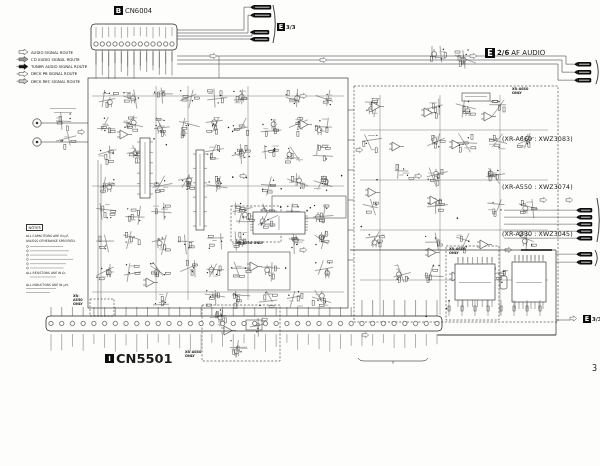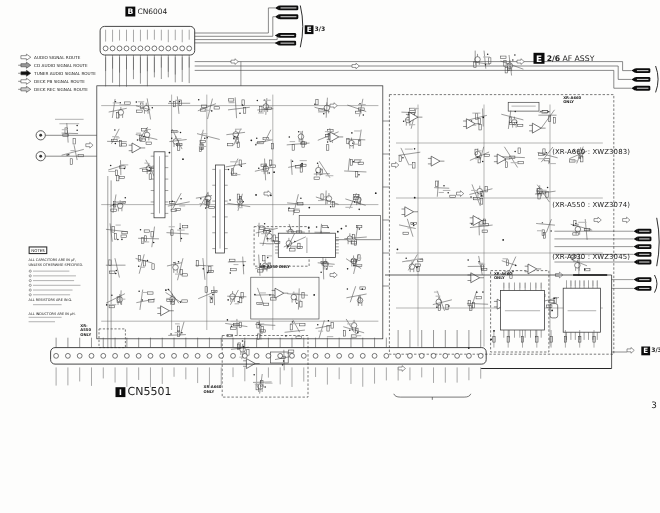--- a/index.html
+++ b/index.html
@@ -1768,21 +1768,21 @@
 
   <div class="lbl row" style="left:114px;top:6px;gap:2px">
     <span class="badge" style="width:9px;height:9px;font-size:7px">B</span>
     <span style="font-size:6.8px;font-weight:normal">CN6004</span>
   </div>
 
   <div class="lbl" style="left:485px;top:10px">
     <div class="row" style="gap:2px">
       <span class="badge" style="width:10px;height:10px;font-size:8px">E</span>
       <span style="font-size:7px;font-weight:bold">2/6</span>
-      <span style="font-size:7px">AF ASSY</span>
+      <span style="font-size:7px">AF AUDIO</span>
     </div>
     <div class="models" style="padding-left:17px">
       <div>(XR-A660 : XWZ3083)</div>
       <div>(XR-A550 : XWZ3074)</div>
       <div>(XR-A330 : XWZ3045)</div>
     </div>
   </div>
 
   <div class="lbl e33" style="left:277px;top:23px">
     <span class="badge" style="width:8px;height:8px;font-size:6.5px">E</span>
@@ -1807,17 +1807,17 @@
   <div class="lbl note-line" style="left:26px;top:283px">ALL INDUCTORS ARE IN µH.</div>
 
   <div class="lbl variant" style="left:73px;top:295px;width:16px;white-space:normal">XR-A550 ONLY</div>
   <div class="lbl variant" style="left:236px;top:242px;white-space:pre">XR-A330 ONLY</div>
   <div class="lbl variant" style="left:185px;top:351px;width:17px;white-space:normal">XR-A660 ONLY</div>
   <div class="lbl variant" style="left:512px;top:88px;width:17px;white-space:normal">XR-A660 ONLY</div>
   <div class="lbl variant" style="left:449px;top:248px;width:17px;white-space:normal">XR-A660 ONLY</div>
 
   <div class="lbl row" style="left:105px;top:351px;gap:2px">
     <span class="badge" style="width:9px;height:9px;font-size:7px">I</span>
-    <span style="font-size:10px;font-weight:normal">CN5501</span>
+    <span style="font-size:13px;font-weight:bold">CN5501</span>
   </div>
 
   <div class="lbl" style="left:592px;top:364px;font-size:8px">3</div>
 </div>
 
 </body></html>

